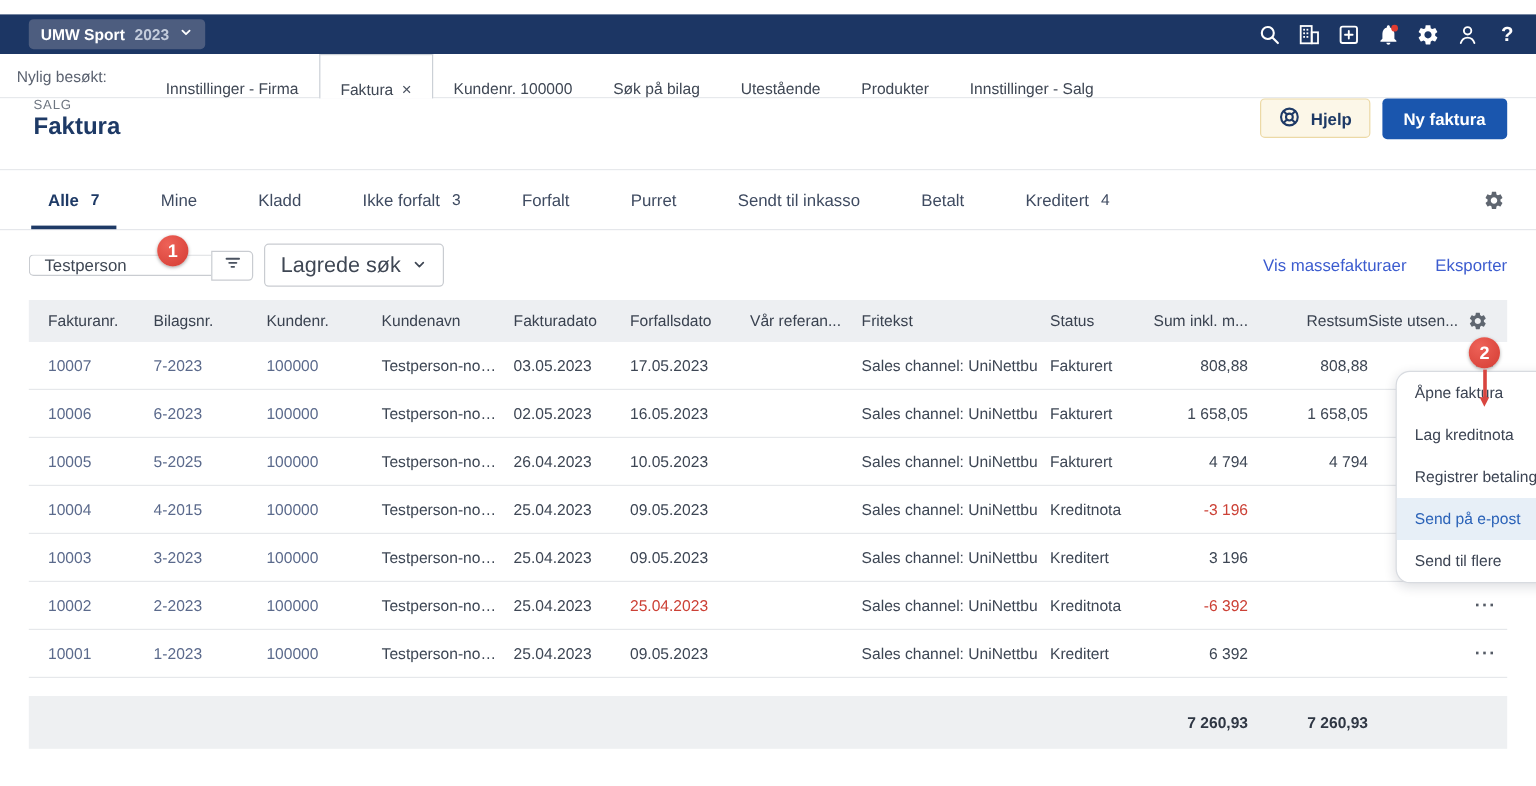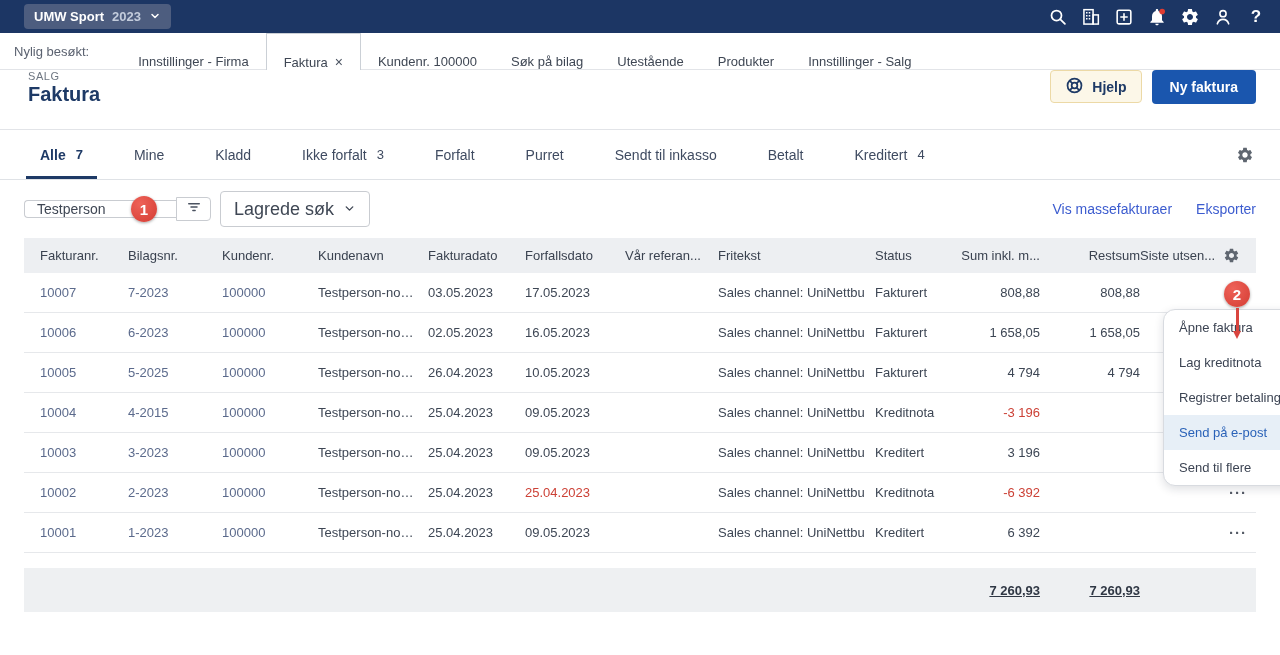--- a/index.html
+++ b/index.html
@@ -1,20 +1,20 @@
 <!DOCTYPE html>
 <html><head>
 <meta charset="utf-8">
 <style>
   * { margin:0; padding:0; box-sizing:border-box; }
   html,body { width:1280px; height:655px; overflow:hidden; background:#fff;
     font-family:"Liberation Sans","DejaVu Sans",sans-serif; color:#3d4654; position:relative; }
 
   
-  .topbar { height:33px; background:#1c3664; display:flex; align-items:center; padding:0 14px 0 24px; }
+  .topbar { height:33px; background:#1c3664; display:flex; align-items:center; padding:0 14px 0 24px;margin-top:12px; }
   .company-pill { display:flex; align-items:center; gap:8px; background:#4d5d7f; border-radius:4px;
     height:25px; padding:0 10px; cursor:pointer; }
   .company-pill .co { color:#fff; font-size:13px; font-weight:700; }
   .company-pill .yr { color:#c3ccdc; font-size:13px; font-weight:600; }
   .topbar-spacer { flex:1; }
   .topbar-icons { display:flex; align-items:center; gap:13px; }
   .tico { width:20px; height:20px; display:flex; align-items:center; justify-content:center; cursor:pointer; }
   .tico svg { display:block; }
   .qmark { color:#fff; font-size:17px; font-weight:700; }
 
@@ -76,21 +76,21 @@
   .thead .cell { overflow:hidden; white-space:nowrap; }
   .trow { height:40px; background:#fff; border-bottom:1px solid #e6e8eb; align-items:center;
     font-size:13px; cursor:pointer; }
   .cell { white-space:nowrap; overflow:hidden; padding-right:10px; }
   .cell.num, .thead .cell.num { text-align:right; padding-right:0; }
   .cell.slate { color:#5b6a8c; }
   .cell.red { color:#cc4136; }
   .kebab-cell { overflow:visible; text-align:center; padding:0; }
   .kebab { color:#555b66; font-size:15px; font-weight:700; letter-spacing:1px; cursor:pointer; line-height:1; }
   .tgap { height:15px; background:#fff; }
-  .tfoot-row { height:44px; background:#eef0f2; align-items:center; font-size:13px; font-weight:700; color:#2f3744;text-decoration:underline; }
+  .tfoot-row { height:44px; background:#eef0f2; align-items:center; font-size:13px; font-weight:700; color:#2f3744; }
 
   
   .ctx-menu { position:absolute; left:1163px; top:309px; width:145px; background:#fff;
     border:1px solid #d8dbe0; border-radius:12px; box-shadow:0 3px 10px rgba(20,30,50,.14);
     z-index:50; padding:0; }
   .mi { height:35px; display:flex; align-items:center; padding-left:15px; font-size:13px;
     color:#3c4453; cursor:pointer; white-space:nowrap; }
   .mi.hl { background:#e7eff7; color:#2a62b8; }
 
   

